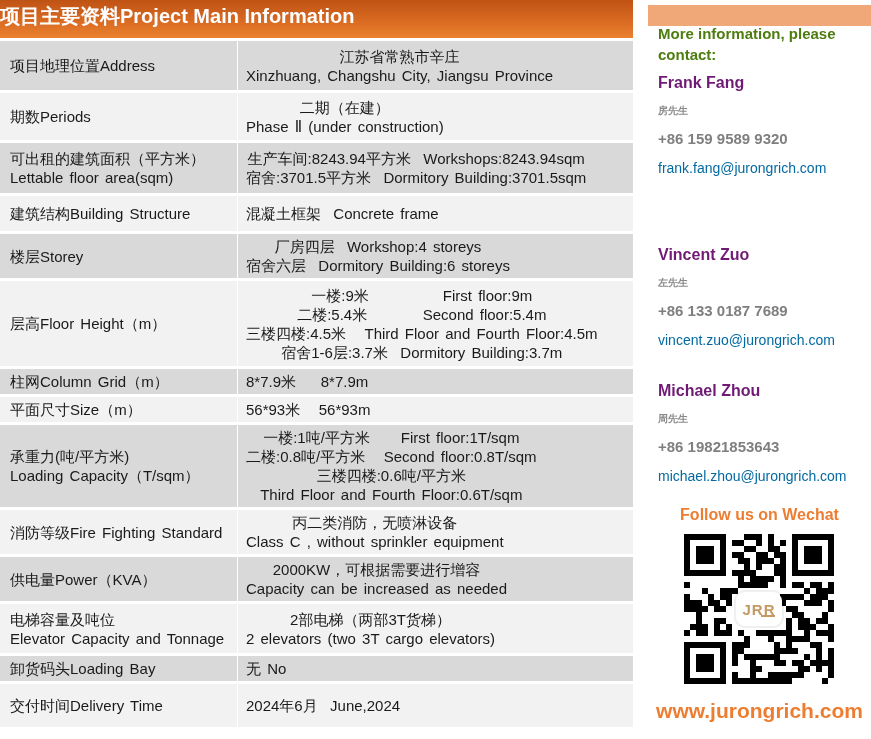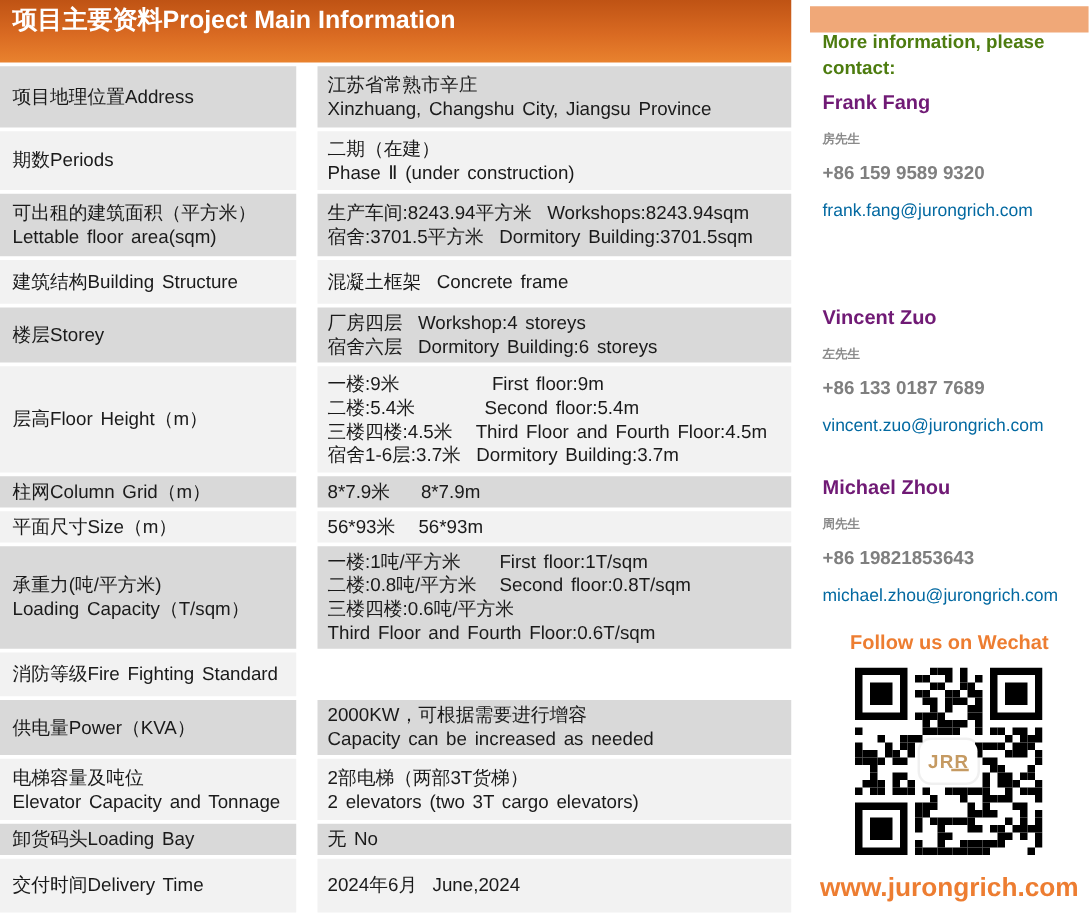--- a/index.html
+++ b/index.html
@@ -2,29 +2,29 @@
 <html><head>
 <meta charset="utf-8">
 <style>
   * { margin:0; padding:0; box-sizing:border-box; }
   body { background:#ffffff; font-family:"Liberation Sans","DejaVu Sans",sans-serif; }
   .app { position:relative; width:871px; height:739px; background:#ffffff; overflow:hidden; }
 
   
   .left-panel { position:absolute; left:0; top:0; width:633px; }
   .table-header {
-    height:50px; line-height:33px; padding-left:10px;
+    height:38px; line-height:33px; 
     background:linear-gradient(180deg,#bf5314 0%,#d96a22 55%,#e9822e 100%);
     color:#ffffff; font-size:20px; font-weight:bold; white-space:nowrap;
   }
   .row { display:flex; margin-top:3px; }
   .cell { display:flex; align-items:center; white-space:pre-wrap;
           color:#1a1a1a; font-size:15px; line-height:19px; word-spacing:2px; }
   .cell-label { width:237px; padding:3px 6px 3px 10px; }
-  .cell-value { flex:1; margin-left:17px; padding:3px 6px 3px 8px; }
+  .cell-value { flex:1; margin-left:1px; padding:3px 6px 3px 8px;text-align:center; }
   .row:nth-child(odd)  .cell { background:#d9d9d9; }
   .row:nth-child(even) .cell { background:#f2f2f2; }
   .row:nth-child(1){min-height:49px} .row:nth-child(2){min-height:47px}
   .row:nth-child(3){min-height:50px} .row:nth-child(4){min-height:35px}
   .row:nth-child(5){min-height:43px} .row:nth-child(6){min-height:85px}
   .row:nth-child(7){min-height:25px} .row:nth-child(8){min-height:25px}
   .row:nth-child(9){min-height:76px} .row:nth-child(10){min-height:35px}
   .row:nth-child(11){min-height:42px} .row:nth-child(12){min-height:49px}
   .row:nth-child(13){min-height:25px} .row:nth-child(14){min-height:43px}
   .row:nth-child(15){min-height:28px}
@@ -116,20 +116,22 @@
     <div class="cell cell-label">承重力(吨/平方米)
 Loading Capacity（T/sqm）</div>
     <div class="cell cell-value">一楼:1吨/平方米     First floor:1T/sqm
 二楼:0.8吨/平方米   Second floor:0.8T/sqm
 三楼四楼:0.6吨/平方米
 Third Floor and Fourth Floor:0.6T/sqm</div>
   </div>
 
   <div class="row">
     <div class="cell cell-label">消防等级Fire Fighting Standard</div>
+    <div class="cell cell-value">丙二类消防，无喷淋设备
+Class C , without sprinkler equipment</div>
   </div>
 
   <div class="row">
     <div class="cell cell-label">供电量Power（KVA）</div>
     <div class="cell cell-value">2000KW，可根据需要进行增容
 Capacity can be increased as needed</div>
   </div>
 
   <div class="row">
     <div class="cell cell-label">电梯容量及吨位

